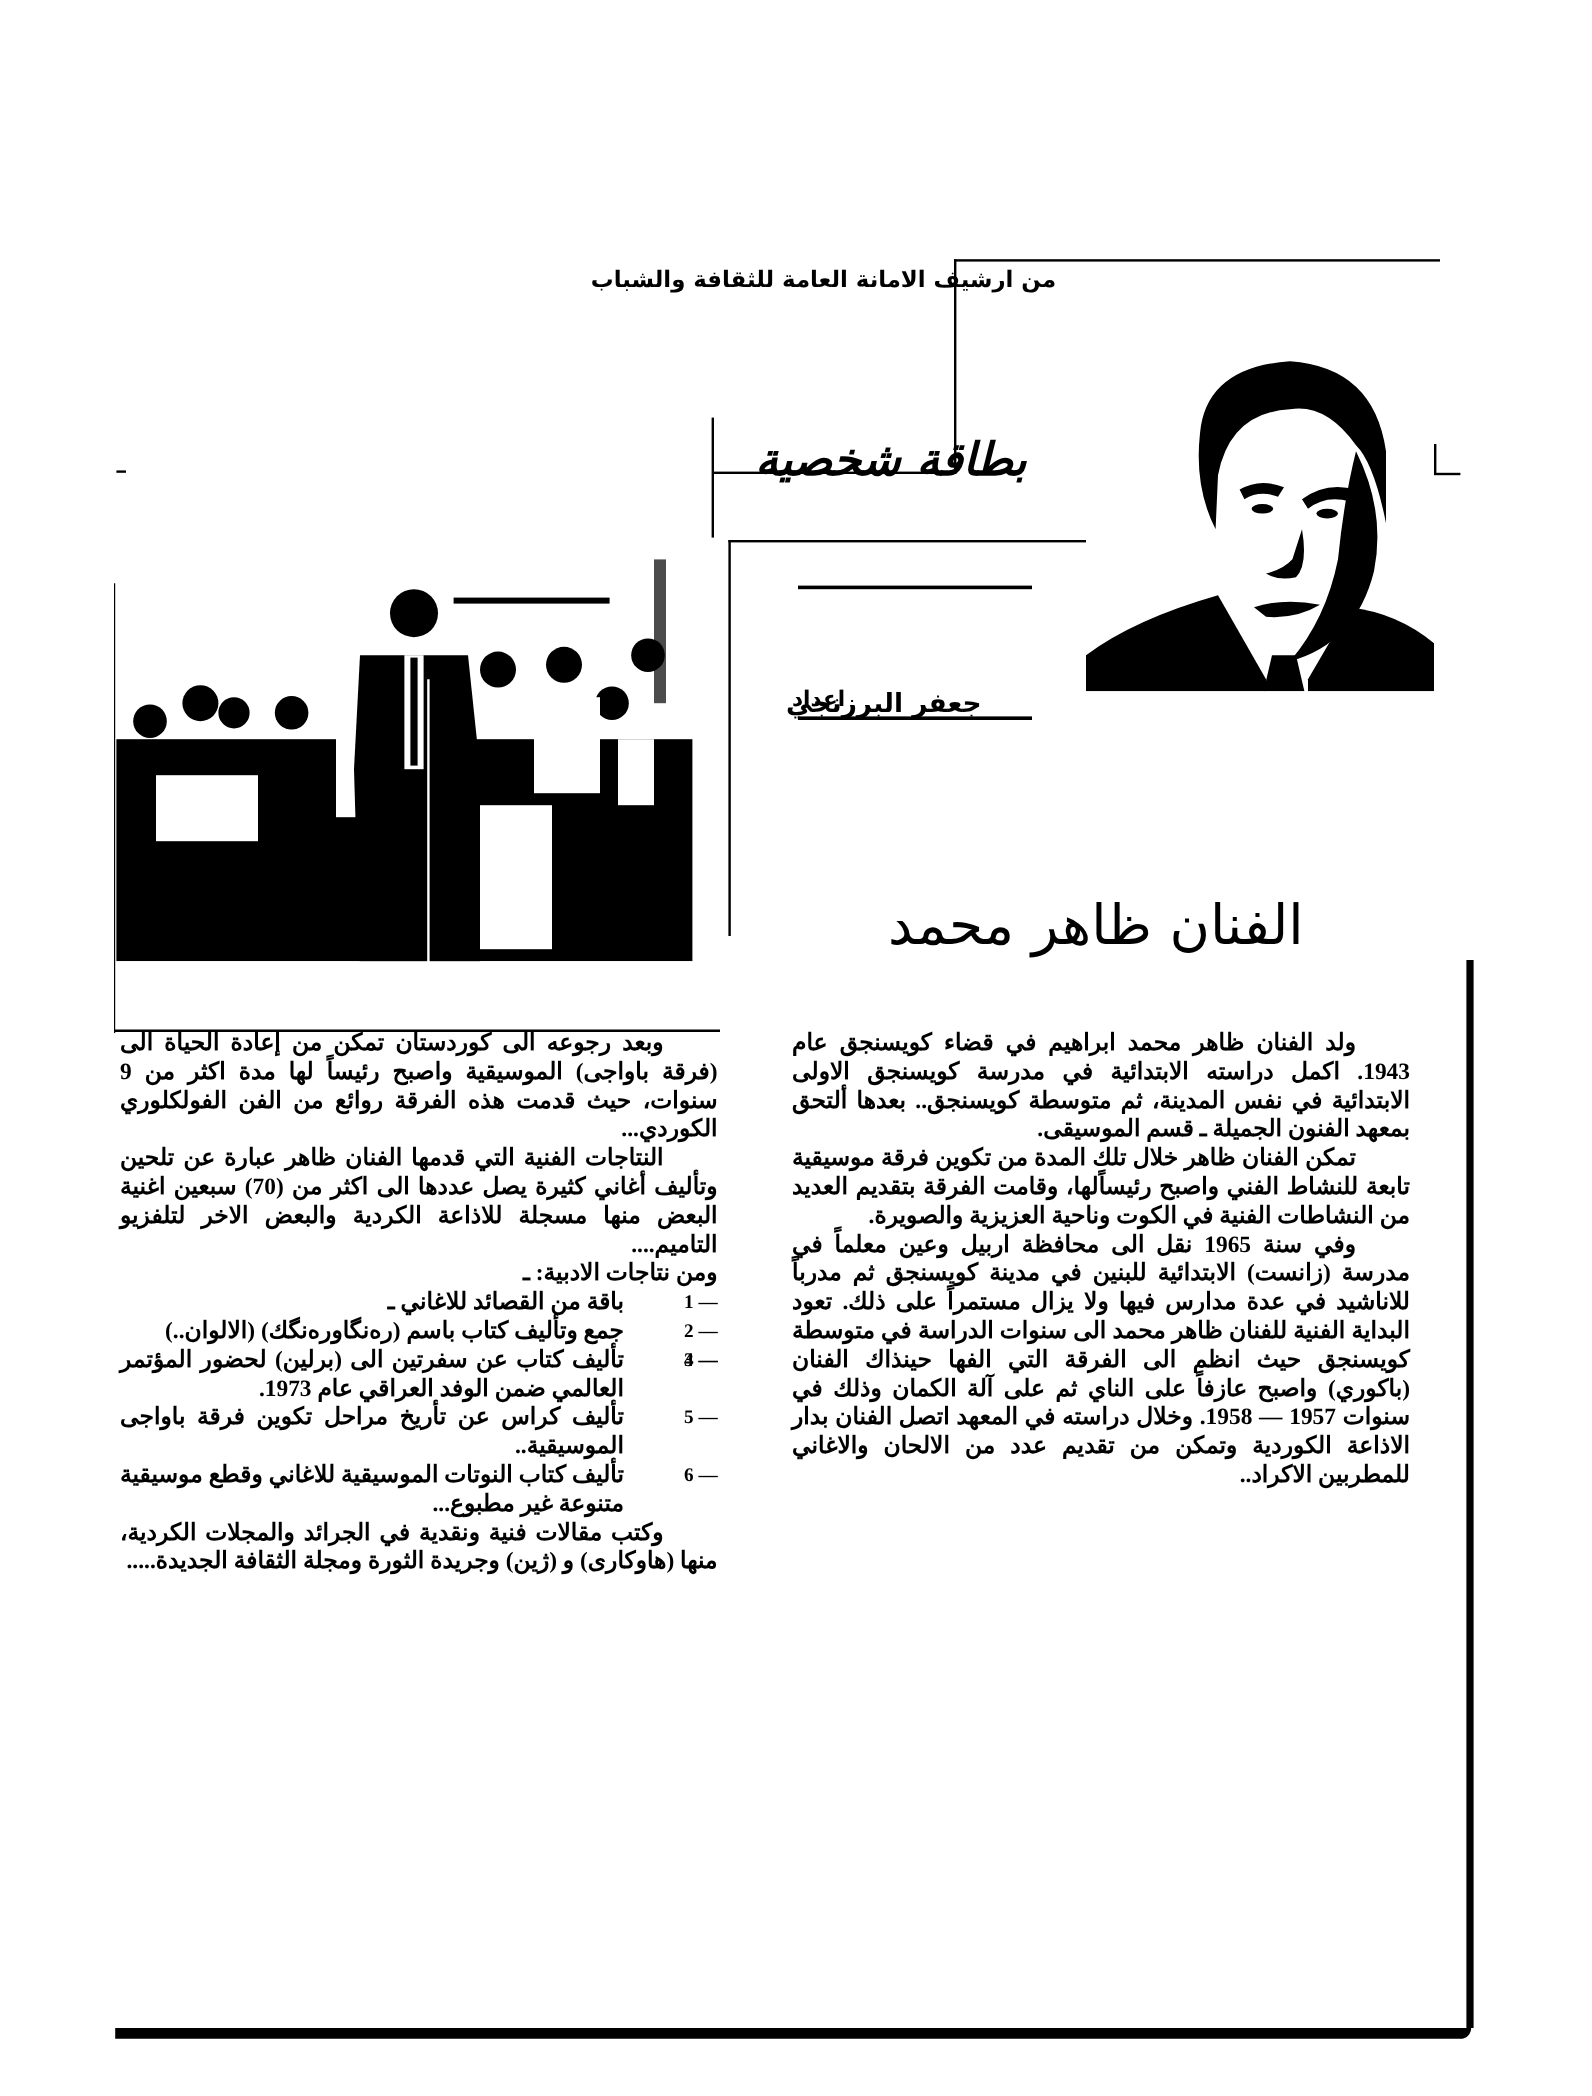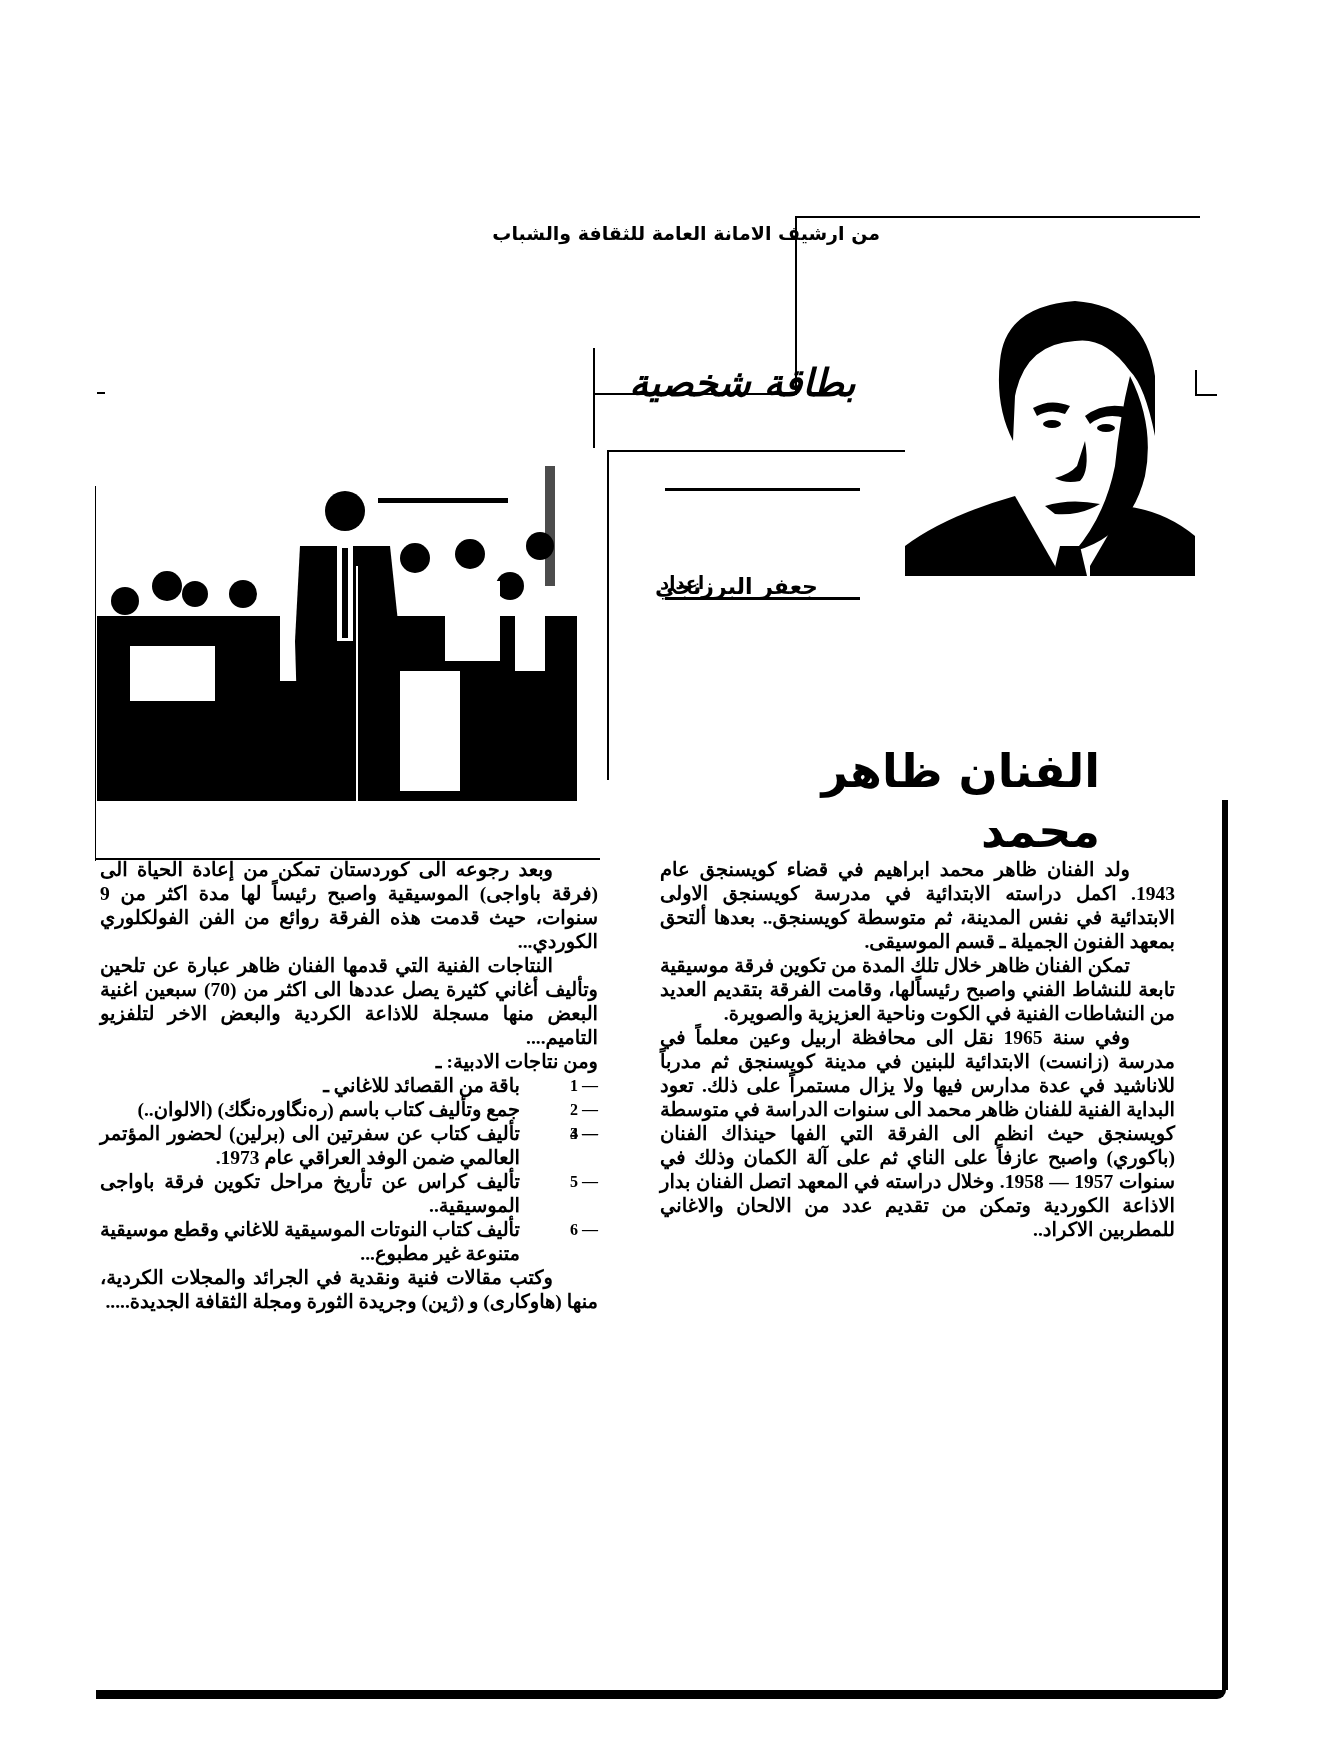--- a/index.html
+++ b/index.html
@@ -30,22 +30,22 @@
   
   .portrait { left: 905px; top: 240px; width: 290px; height: 310px; }
 
   
   .byline-rule { left: 665px; width: 195px; height: 3px; }
   .byline-label { left: 660px; top: 546px; width: 200px; text-align: left; font-weight: bold; font-size: 18px; }
   .byline-name  { left: 655px; top: 548px; width: 210px; text-align: left; font-weight: bold; font-size: 22px; }
 
   
   .headline {
-    left: 740px; top: 715px; width: 360px; text-align: right;
-    font-weight: bold; font-size: 46px; line-height: 60px;
+    left: 740px; top: 715px; width: 360px; text-align: left;
+    font-weight: normal; font-size: 46px; line-height: 60px;
   }
 
   
   .concert-photo { left: 95px; top: 440px; width: 505px; height: 395px; }
 
   
   .col {
     position: absolute; direction: rtl; text-align: justify; text-align-last: right;
     font-family: Liberation Serif, serif; font-weight: bold;
     font-size: 19.5px; line-height: 24px;

